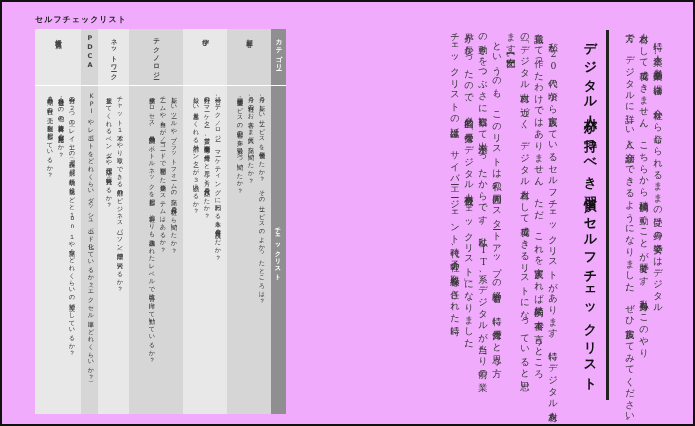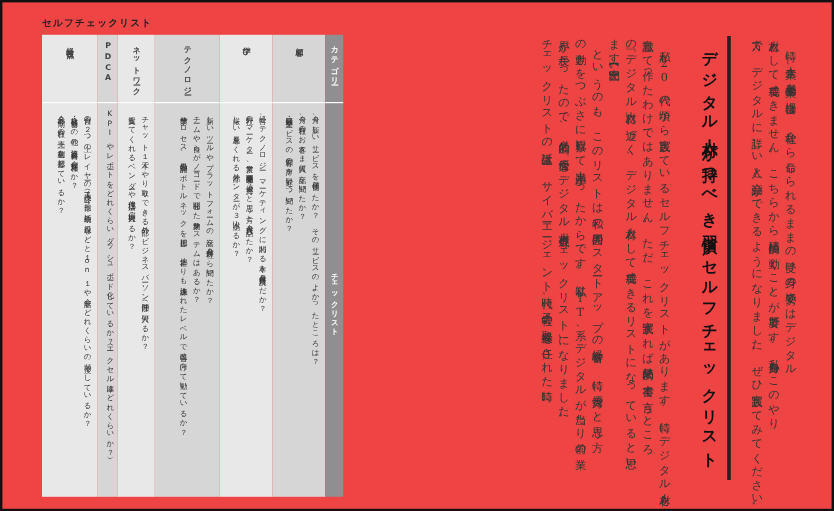--- a/index.html
+++ b/index.html
@@ -10,21 +10,21 @@
     color: #222;
     position: relative;
   }
   .frame {
     position: absolute; left: 0; top: 0; width: 695px; height: 426px;
     box-sizing: border-box;
     border-top: 2px solid #111;
     border-bottom: 2px solid #111;
     border-left: 2px solid #111;
     border-right: 2px solid #111;
-    background: #ef4444;
+    background: #f0abfc;
   }
   
   .page-title {
     position: absolute; left: 33px; top: 12px;
     font-size: 8px; font-weight: bold; letter-spacing: 1px; color: #222;
   }
   .table {
     position: absolute; left: 33px; top: 27px;
     width: 261px; height: 385px;
     display: flex; flex-direction: row;

